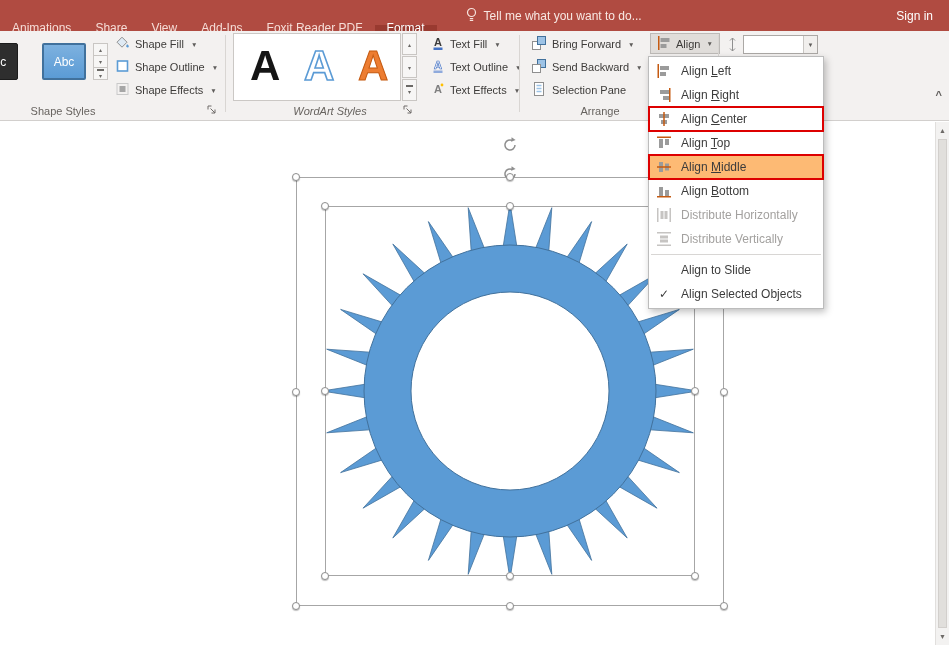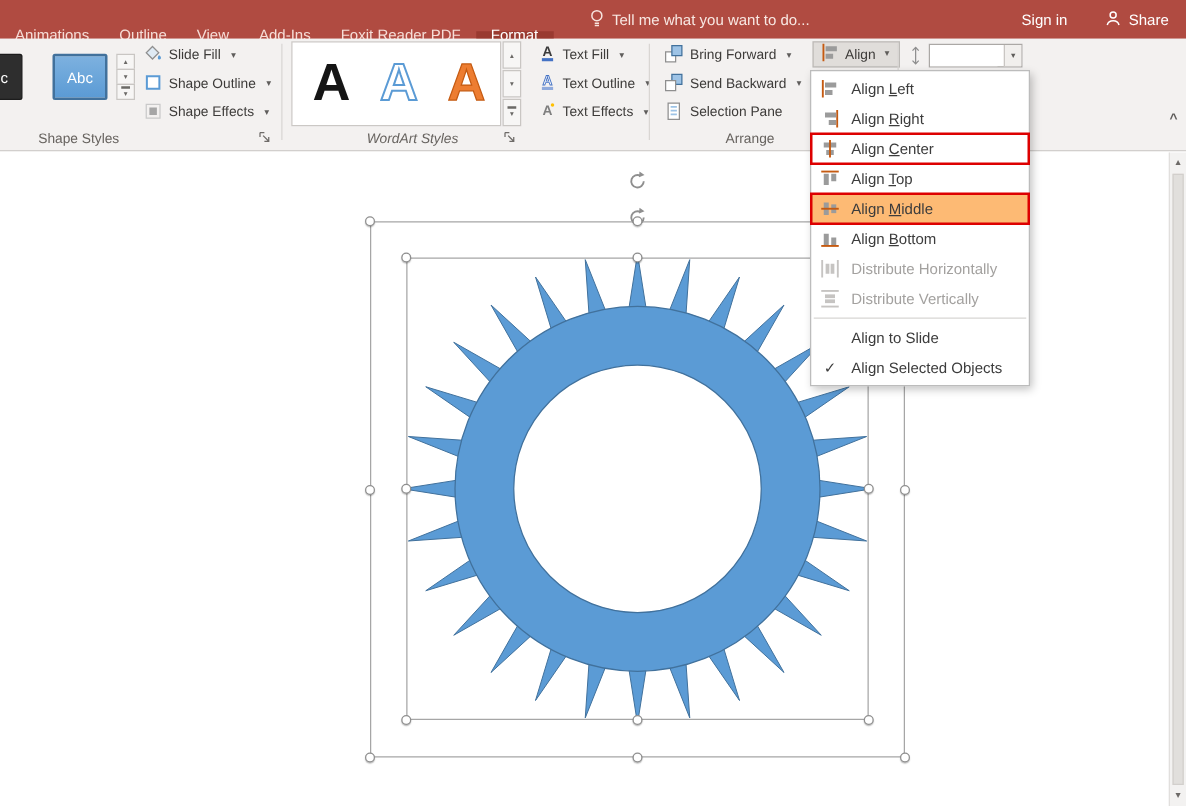--- a/index.html
+++ b/index.html
@@ -94,41 +94,34 @@
     align-items:center; justify-content:center; font-size:7px; color:#6d6a67; cursor:pointer; }
   .sarrow.up { top:1px; } .sarrow.down { bottom:1px; }
   .sthumb { position:absolute; left:2px; right:2px; top:17px; bottom:17px;
     background:#e1dfdc; border:1px solid #d2cfcc; cursor:pointer; }
 </style>
 </head>
 <body>
 
 <div class="titlebar">
   <div class="tab">Animations</div>
-  <div class="tab">Outline</div>
+  <div class="tab">Share</div>
   <div class="tab">View</div>
   <div class="tab">Add-Ins</div>
   <div class="tab">Foxit Reader PDF</div>
   <div class="tab active">Format</div>
   <div class="tellme">
     <span><svg width="13" height="15" viewBox="0 0 13 15">
           <circle cx="6.5" cy="5.5" r="4" fill="none" stroke="#f7e4de" stroke-width="1.2"></circle>
           <path d="M4.8 11.5h3.4M4.8 13.3h3.4" stroke="#f7e4de" stroke-width="1.2"></path>
         </svg></span>
     <span>Tell me what you want to do...</span>
   </div>
   <div class="tb-spacer"></div>
   <div class="signin">Sign in</div>
-  <div class="share">
-    <span><svg width="13" height="13" viewBox="0 0 13 13">
-          <circle cx="6.5" cy="4" r="2.4" fill="none" stroke="#fff" stroke-width="1.2"></circle>
-          <path d="M1.8 12a4.8 4.3 0 0 1 9.4 0" fill="none" stroke="#fff" stroke-width="1.2"></path>
-        </svg></span>
-    <span>Share</span>
-  </div>
 </div>
 
 <div class="ribbon">
 
   <div class="grp" style="left:0;width:226px;">
     <div class="chip chip-dark">Abc</div>
     <div class="chip chip-blue">Abc</div>
     <div class="gbtn" style="left:93px;top:12px;height:13px;">
         <span>▴</span>
       </div>
@@ -138,21 +131,21 @@
     <div class="gbtn" style="left:93px;top:36px;height:13px;">
         <span class="morebar"></span>
         <span>▾</span>
       </div>
 
     <div class="rbtn" style="left:112px;top:3px;">
       <span><svg width="15" height="14" viewBox="0 0 15 14">
             <path d="M7 1.2 12 6.2 7 11.2 2 6.2Z" fill="#dfeaf4" stroke="#8f8f8f"></path>
             <path d="M12.8 8.4c.9 1.2 1.4 2 .6 2.8-.5.5-1.4.4-1.9-.1-.6-.7-.2-1.6.4-2.7z" fill="#5b9bd5"></path>
           </svg></span>
-      <span>Slide Fill</span>
+      <span>Shape Fill</span>
       <span class="dd">▼</span>
     </div>
     <div class="rbtn" style="left:112px;top:26px;">
       <span><svg width="15" height="14" viewBox="0 0 15 14">
             <rect x="2.5" y="2" width="10" height="10" fill="#fff" stroke="#5b9bd5" stroke-width="1.6"></rect>
           </svg></span>
       <span>Shape Outline</span>
       <span class="dd">▼</span>
     </div>
     <div class="rbtn" style="left:112px;top:49px;">

